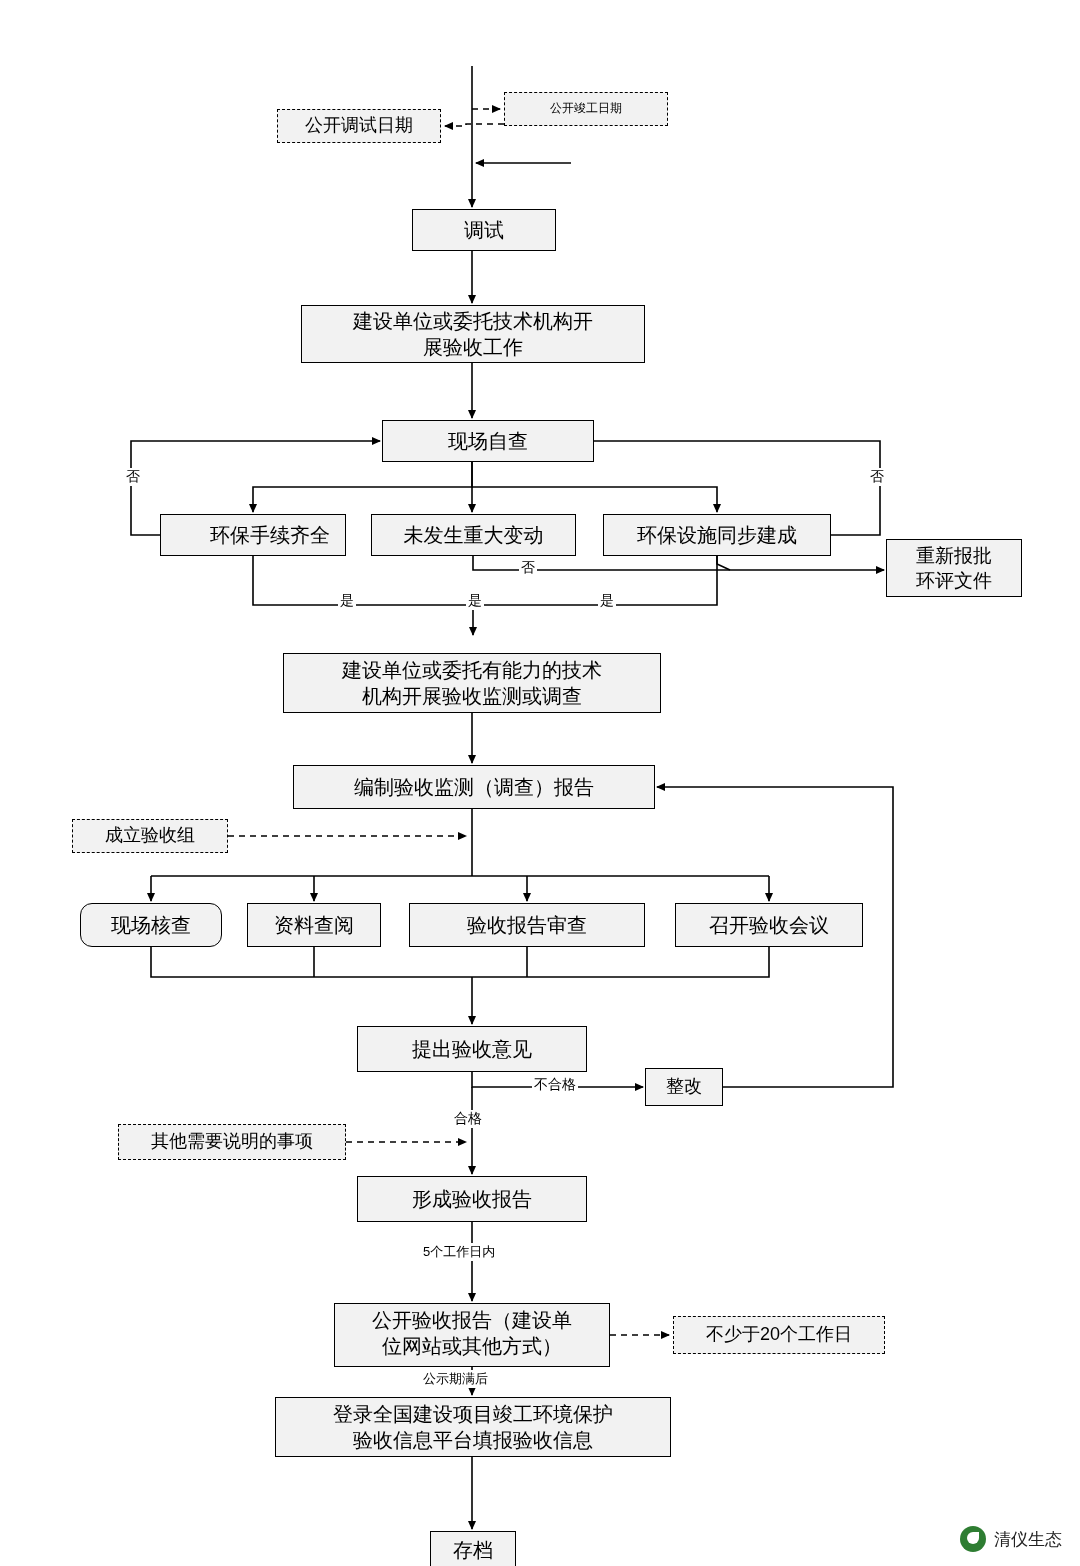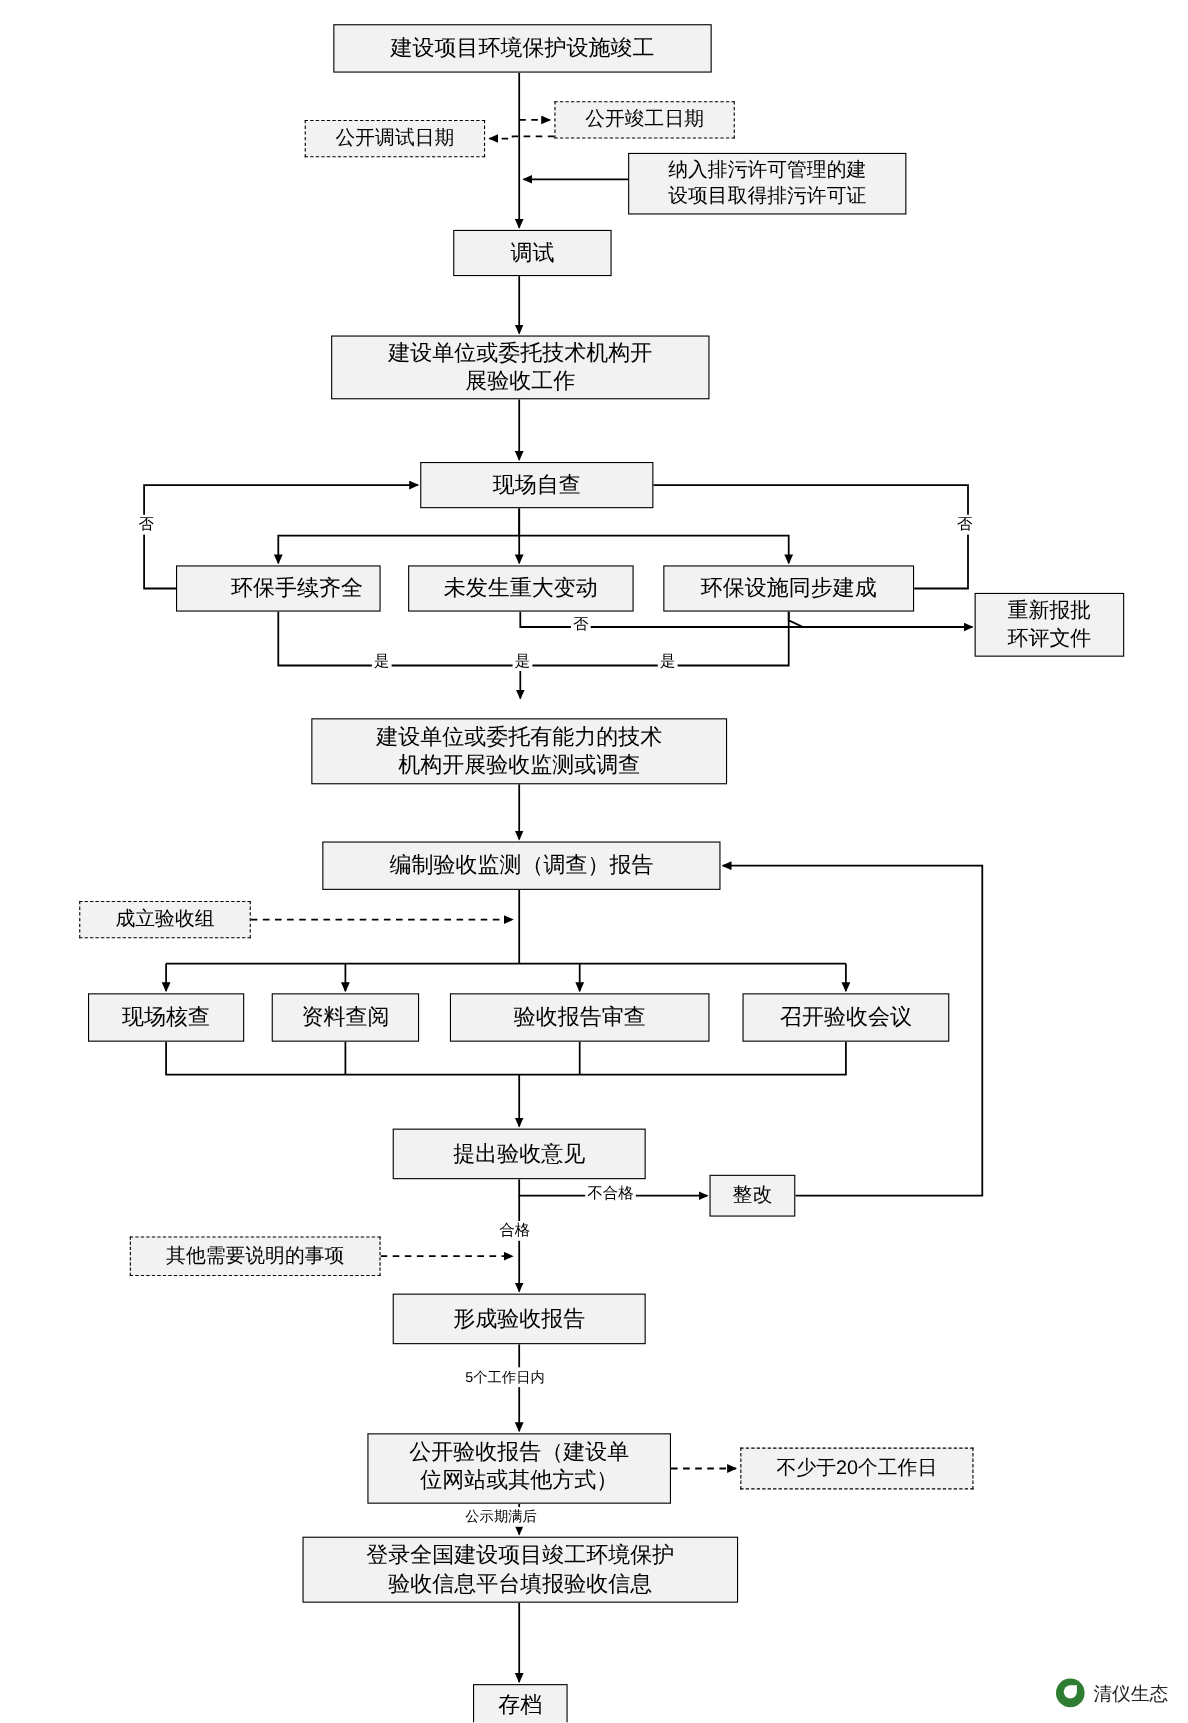--- a/index.html
+++ b/index.html
@@ -153,39 +153,36 @@
       <path d="M472,1222 L472,1301" marker-end="url(#ah)"></path>
 
       <path d="M610,1335 L669,1335" stroke-dasharray="6,5" marker-end="url(#ahd)"></path>
 
       <path d="M472,1367 L472,1395" marker-end="url(#ah)"></path>
 
       <path d="M472,1457 L472,1529" marker-end="url(#ah)"></path>
     </g>
   </svg>
 
-  <div class="node" style="left:303px;top:22px;width:344px;height:44px;">建设项目环境保护设施竣工</div>
-  <div class="node dashed" style="left:504px;top:92px;width:164px;height:34px;font-size:18px;">公开竣工日期</div>
+  <div class="node dashed" style="left:504px;top:92px;width:164px;height:34px;font-size:12px;">公开竣工日期</div>
   <div class="node dashed" style="left:277px;top:109px;width:164px;height:34px;font-size:18px;">公开调试日期</div>
-  <div class="node" style="left:571px;top:139px;width:253px;height:56px;font-size:18px;">纳入排污许可管理的建
-设项目取得排污许可证</div>
   <div class="node" style="left:412px;top:209px;width:144px;height:42px;">调试</div>
   <div class="node" style="left:301px;top:305px;width:344px;height:58px;">建设单位或委托技术机构开
 展验收工作</div>
   <div class="node" style="left:382px;top:420px;width:212px;height:42px;">现场自查</div>
   <div class="node" style="left:160px;top:514px;width:186px;height:42px;padding-left:40px;">环保手续齐全</div>
   <div class="node" style="left:371px;top:514px;width:205px;height:42px;">未发生重大变动</div>
   <div class="node" style="left:603px;top:514px;width:228px;height:42px;">环保设施同步建成</div>
   <div class="node" style="left:886px;top:539px;width:136px;height:58px;font-size:19px;">重新报批
 环评文件</div>
   <div class="node" style="left:283px;top:653px;width:378px;height:60px;">建设单位或委托有能力的技术
 机构开展验收监测或调查</div>
   <div class="node" style="left:293px;top:765px;width:362px;height:44px;">编制验收监测（调查）报告</div>
   <div class="node dashed" style="left:72px;top:819px;width:156px;height:34px;font-size:18px;">成立验收组</div>
-  <div class="node" style="left:80px;top:903px;width:142px;height:44px;">现场核查</div>
+  <div class="node" style="left:80px;top:903px;width:142px;height:44px;border-radius:12px;">现场核查</div>
   <div class="node" style="left:247px;top:903px;width:134px;height:44px;">资料查阅</div>
   <div class="node" style="left:409px;top:903px;width:236px;height:44px;">验收报告审查</div>
   <div class="node" style="left:675px;top:903px;width:188px;height:44px;">召开验收会议</div>
   <div class="node" style="left:357px;top:1026px;width:230px;height:46px;">提出验收意见</div>
   <div class="node" style="left:645px;top:1068px;width:78px;height:38px;font-size:18px;">整改</div>
   <div class="node dashed" style="left:118px;top:1124px;width:228px;height:36px;font-size:18px;">其他需要说明的事项</div>
   <div class="node" style="left:357px;top:1176px;width:230px;height:46px;">形成验收报告</div>
   <div class="node" style="left:334px;top:1303px;width:276px;height:64px;font-family:Liberation Mono, monospace;">公开验收报告（建设单
 位网站或其他方式）</div>
   <div class="node dashed" style="left:673px;top:1316px;width:212px;height:38px;font-size:18px;">不少于20个工作日</div>

